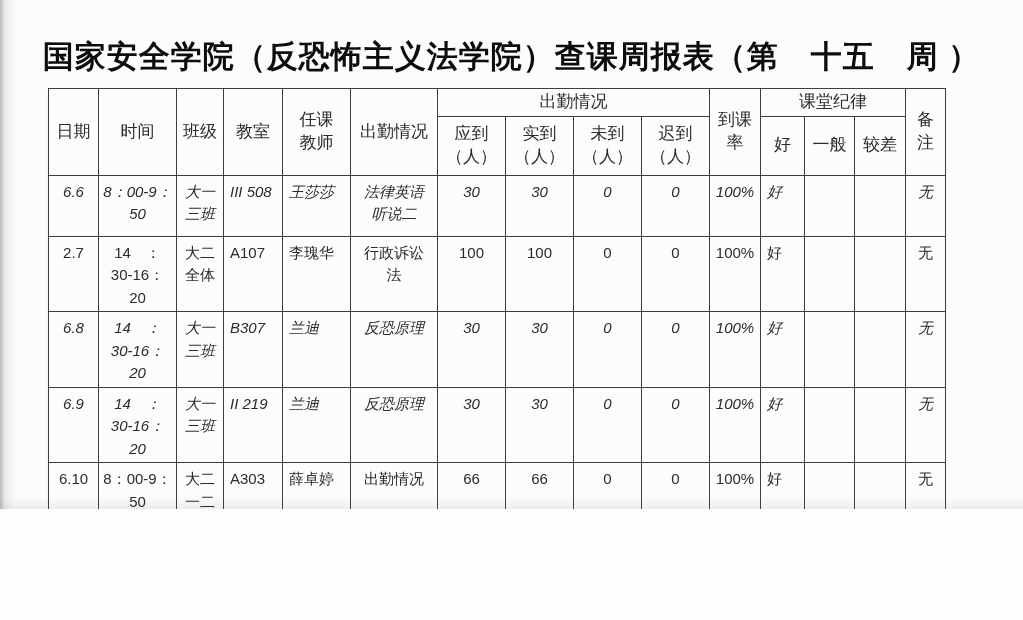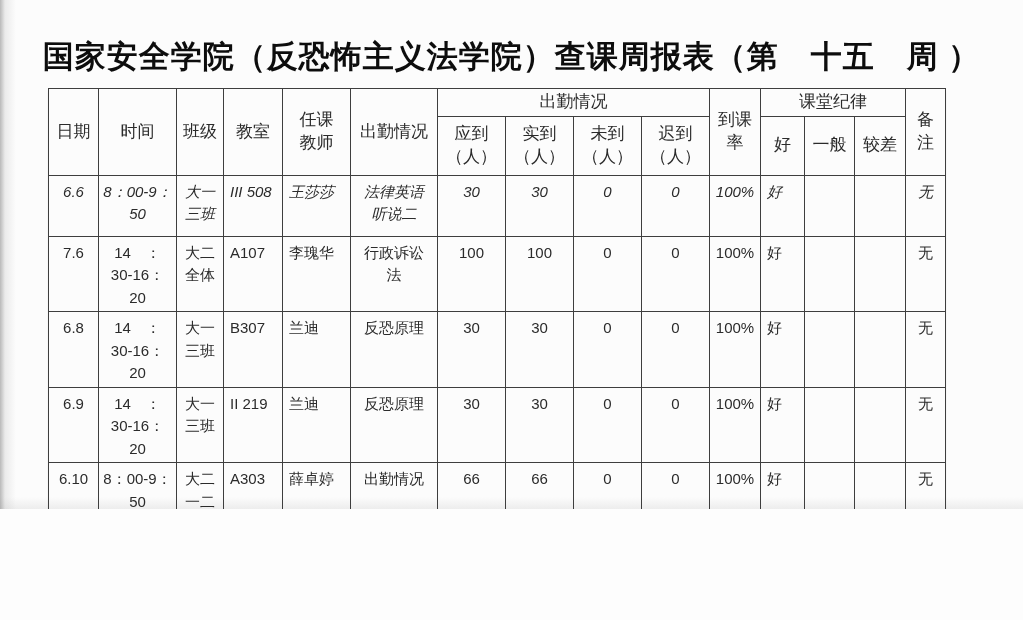--- a/index.html
+++ b/index.html
@@ -34,22 +34,22 @@
     white-space: pre-line;
     font-weight: normal;
     overflow: hidden;
   }
   thead th { vertical-align: middle; font-size: 17px; line-height: 1.35; color: #2b2b2b; }
   tbody td { vertical-align: top; font-size: 15px; line-height: 1.5; padding-top: 5px; color: #2b2b2b; }
   tr.hdr-main { height: 21px; }
   tr.hdr-sub  { height: 59px; }
   tr.r0 { height: 61px; font-style: italic; }
   tr.r1 { height: 66px; }
-  tr.r2 { height: 65px; }
-  tr.r3 { height: 65px; }
+  tr.r2 { height: 65px; font-style: italic; }
+  tr.r3 { height: 65px; font-style: italic; }
   tr.r4 { height: 71px; padding-left: 45px; }
   tr.r5 { height: 53px; }
   td.al { text-align: left; padding-left: 6px; }
 </style>
 </head>
 <body>
 
 <main class="page">
   <h1 class="title">国家安全学院（反恐怖主义法学院）查课周报表（第　十五　周 ）</h1>
 
@@ -116,21 +116,21 @@
         <td>30</td>
         <td>0</td>
         <td>0</td>
         <td>100%</td>
         <td class="al">好</td>
         <td></td>
         <td></td>
         <td>无</td>
       </tr>
       <tr class="r1">
-        <td>7.6</td>
+        <td>2.7</td>
         <td>14　：
 30-16：
 20</td>
         <td>大二
 全体</td>
         <td class="al">A107</td>
         <td class="al">李瑰华</td>
         <td>行政诉讼
 法</td>
         <td>100</td>

